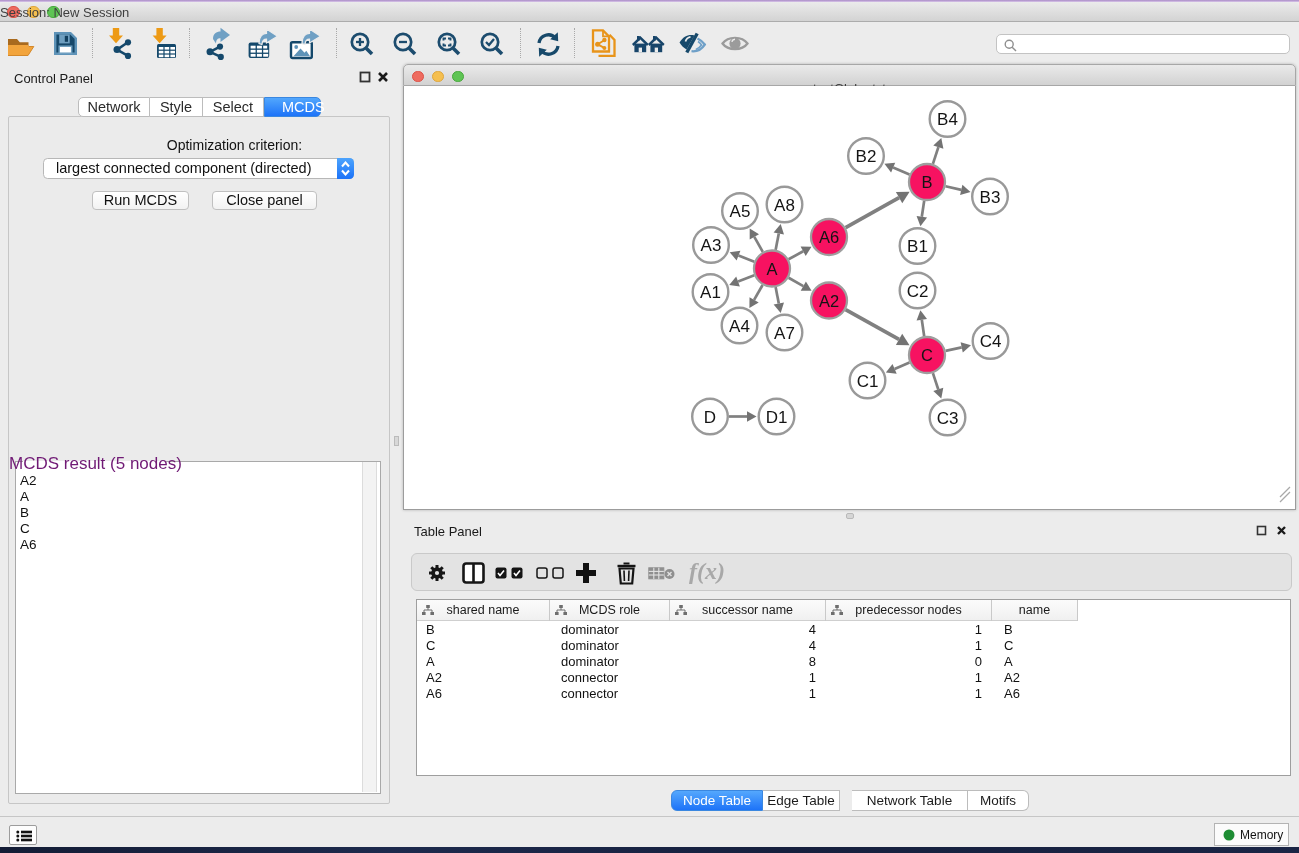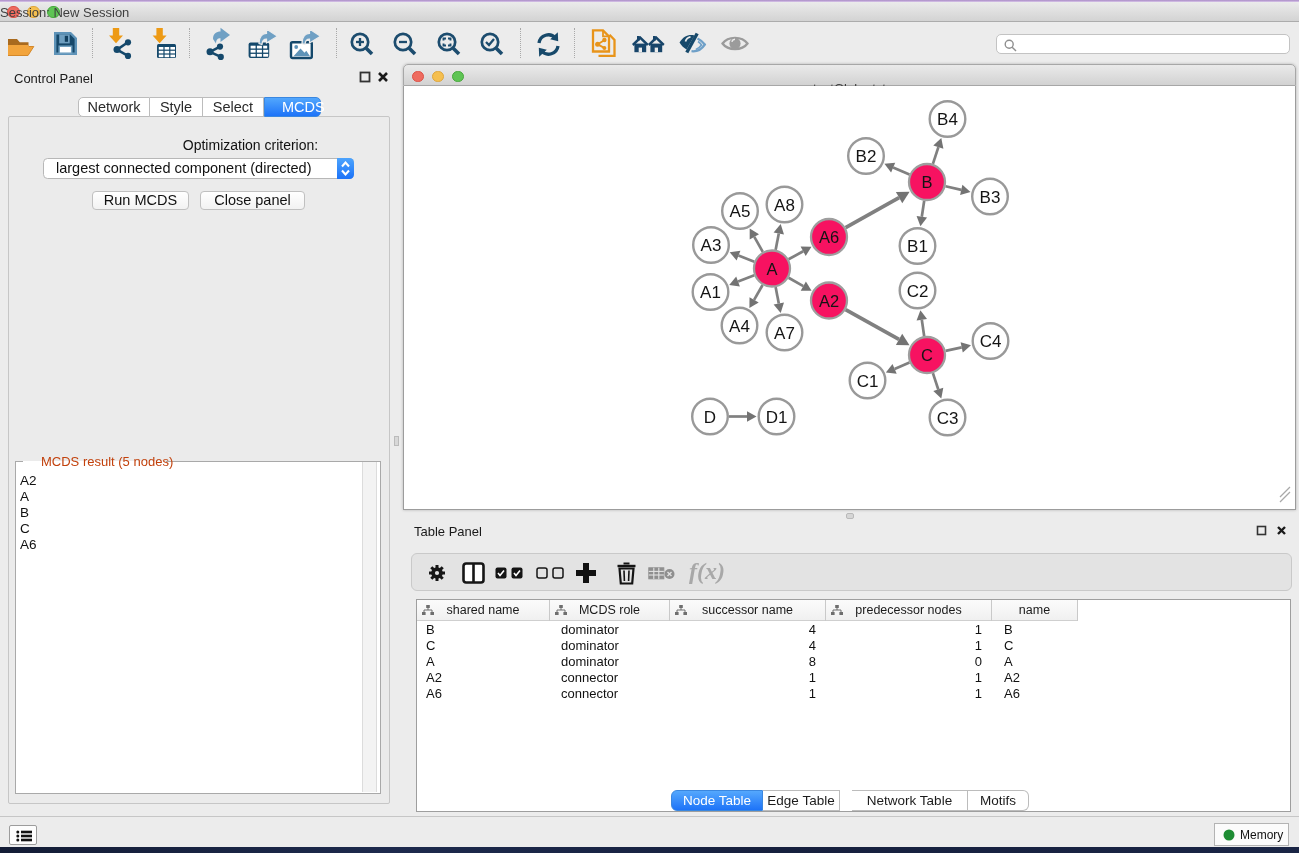--- a/index.html
+++ b/index.html
@@ -15,41 +15,41 @@
 
 #toolbar { left:0; top:23px; width:1299px; height:40px; background:#ececec; }
 .tbsep { position:absolute; top:5px; height:30px; width:0; border-left:1.6px dotted #a9a9a9; }
 .tbi { position:absolute; top:8px; }
 #searchbox { position:absolute; left:996px; top:11px; width:294px; height:20px; background:#fff; border:1px solid #c3c3c3; border-radius:5px; }
 
 #cpTitle { left:14px; top:71px; font-size:13px; color:#1a1a1a; }
 #cpPanel { left:8px; top:116px; width:382px; height:688px; background:#ebebeb; border:1px solid #c6c6c6; border-radius:2px; }
 .tabrow { top:97px; height:19.5px; background:#fff; border:1px solid #bcbcbc; position:absolute; font-size:14.5px; color:#2b2b2b; text-align:center; line-height:18px; }
 .tabsel { background:linear-gradient(#52a7fd,#1d73f8); color:#fff; border-color:#3a87e0; }
-#optLabel { left:8px; top:137px; width:453px; text-align:center; font-size:14px; color:#111;margin-left:16px; }
+#optLabel { left:8px; top:137px; width:453px; text-align:center; font-size:14px; color:#111; }
 #combo { left:43px; top:158px; width:311px; height:21px; background:#fff; border:1px solid #b7b7b7; border-radius:4.5px; font-size:14.5px; color:#111; line-height:19px; padding-left:12px; }
 #comboBtn { left:336.5px; top:158px; width:17.5px; height:21px; background:linear-gradient(#4da4fd,#1b72f8); border-radius:0 4.5px 4.5px 0; }
 .macbtn { position:absolute; height:19px; background:linear-gradient(#ffffff,#f2f2f2); border:1px solid #c0c0c0; border-radius:4px; font-size:14.5px; color:#111; text-align:center; line-height:17px; }
 
 #mcdsBox { left:15px; top:461px; width:366px; height:333px; border:1px solid #a9a9a9; border-top:none; background:#fff; }
 #mcdsTopA { left:15px; top:461px; width:8px; height:1px; background:#a9a9a9; }
 #mcdsTopB { left:166px; top:461px; width:215px; height:1px; background:#a9a9a9; }
-#mcdsLabel { left:41px; top:454px; font-size:13px; color:#c2410c; }
+#mcdsLabel { left:9px; top:454px; font-size:17px; color:#701a75; }
 #mcdsList { left:20px; top:473px; font-size:13.5px; color:#111; line-height:16px; }
 #mcdsScroll { left:362px; top:462px; width:15px; height:330px; background:#f3f3f3; border-left:1px solid #dcdcdc; border-right:1px solid #dcdcdc; }
 
 #gwin { left:403px; top:64px; width:893px; height:446px; border-radius:5px 5px 0 0; box-shadow:0 0 3px rgba(0,0,0,0.25); }
 #gtitle { position:absolute; left:0; top:0; width:100%; height:22px; background:linear-gradient(#eaeaea,#d2d2d2); border:1px solid #a7a7a7; border-radius:5px 5px 0 0; }
 #gtitle .title { position:absolute; left:0; right:0; top:16px; text-align:center; font-size:13px; color:#3c3c3c; }
 .tl2 { position:absolute; top:5.5px; width:11.5px; height:11.5px; border-radius:50%; }
 #gbody { position:absolute; left:0; top:22px; width:893px; height:424px; background:#fff; border:1px solid #9c9c9c; border-top:none; }
 
 #tpTitle { left:414px; top:524px; font-size:13px; color:#1a1a1a; }
 #tpToolbar { left:411px; top:553px; width:881px; height:38px; background:#e3e3e3; border:1px solid #c9c9c9; border-radius:6px; }
-#tpTable { left:416px; top:599px; width:875px; height:213px; background:#fff; border:1px solid #9e9e9e; }
+#tpTable { left:416px; top:599px; width:875px; height:177px; background:#fff; border:1px solid #9e9e9e; }
 #tpHeader { position:absolute; left:0; top:0; width:661px; height:21px; background:linear-gradient(#fbfbfb,#f0f0f0); border-bottom:1px solid #cfcfcf; border-right:1px solid #c9c9c9; font-size:12.5px; color:#1a1a1a; }
 .hcell { position:absolute; top:0; height:21px; border-right:1px solid #c9c9c9; text-align:center; line-height:21px; }
 .trow { position:absolute; font-size:13px; color:#111; height:16px; line-height:16px; }
 .tnum { position:absolute; font-size:13px; color:#111; height:16px; line-height:16px; text-align:right; }
 
 .stab { position:absolute; top:790px; height:20.5px; background:#fff; border:1px solid #bcbcbc; font-size:13.5px; color:#1c1c1c; text-align:center; line-height:19px; }
 
 #statusbar { left:0; top:816px; width:1299px; height:31px; background:#ececec; border-top:1px solid #c6c6c6; }
 #listBtn { position:absolute; left:9px; top:8px; width:28px; height:19.5px; background:#fdfdfd; border:1px solid #9c9c9c; border-radius:2px; }
 #memBtn { position:absolute; left:1214px; top:6px; width:75px; height:23px; background:#fbfbfb; border:1px solid #b3b3b3; font-size:12px; color:#111; }
@@ -233,21 +233,21 @@
 <div class="tabrow tabsel" style="left:264px;width:57px;border-radius:0 5px 5px 0;padding-left:17px;">MCDS</div>
 <div id="optLabel" class="abs">Optimization criterion:</div>
 <div id="combo" class="abs">largest connected component (directed)</div>
 <div id="comboBtn" class="abs">
   <svg style="position:absolute;left:3px;top:3px;" width="11" height="15" viewBox="0 0 11 15">
     <path d="M2 5.5 L5.5 1.5 L9 5.5" fill="none" stroke="#fff" stroke-width="2"></path>
     <path d="M2 9.5 L5.5 13.5 L9 9.5" fill="none" stroke="#fff" stroke-width="2"></path>
   </svg>
 </div>
 <div class="macbtn" style="left:92px;top:191px;width:97px;">Run MCDS</div>
-<div class="macbtn" style="left:200px;top:191px;width:105px;">Close panel</div>
+<div class="macbtn" style="left:212px;top:191px;width:105px;">Close panel</div>
 <div id="mcdsBox" class="abs"></div>
 <div id="mcdsTopA" class="abs"></div>
 <div id="mcdsTopB" class="abs"></div>
 <div id="mcdsScroll" class="abs"></div>
 <div id="mcdsLabel" class="abs">MCDS result (5 nodes)</div>
 <div id="mcdsList" class="abs">A2<br>A<br>B<br>C<br>A6</div>
 
 <div class="abs" style="left:394px;top:436px;width:5px;height:10px;background:#d8d8d8;border:1px solid #bbb;"></div>
 
 <div id="gwin" class="abs">

